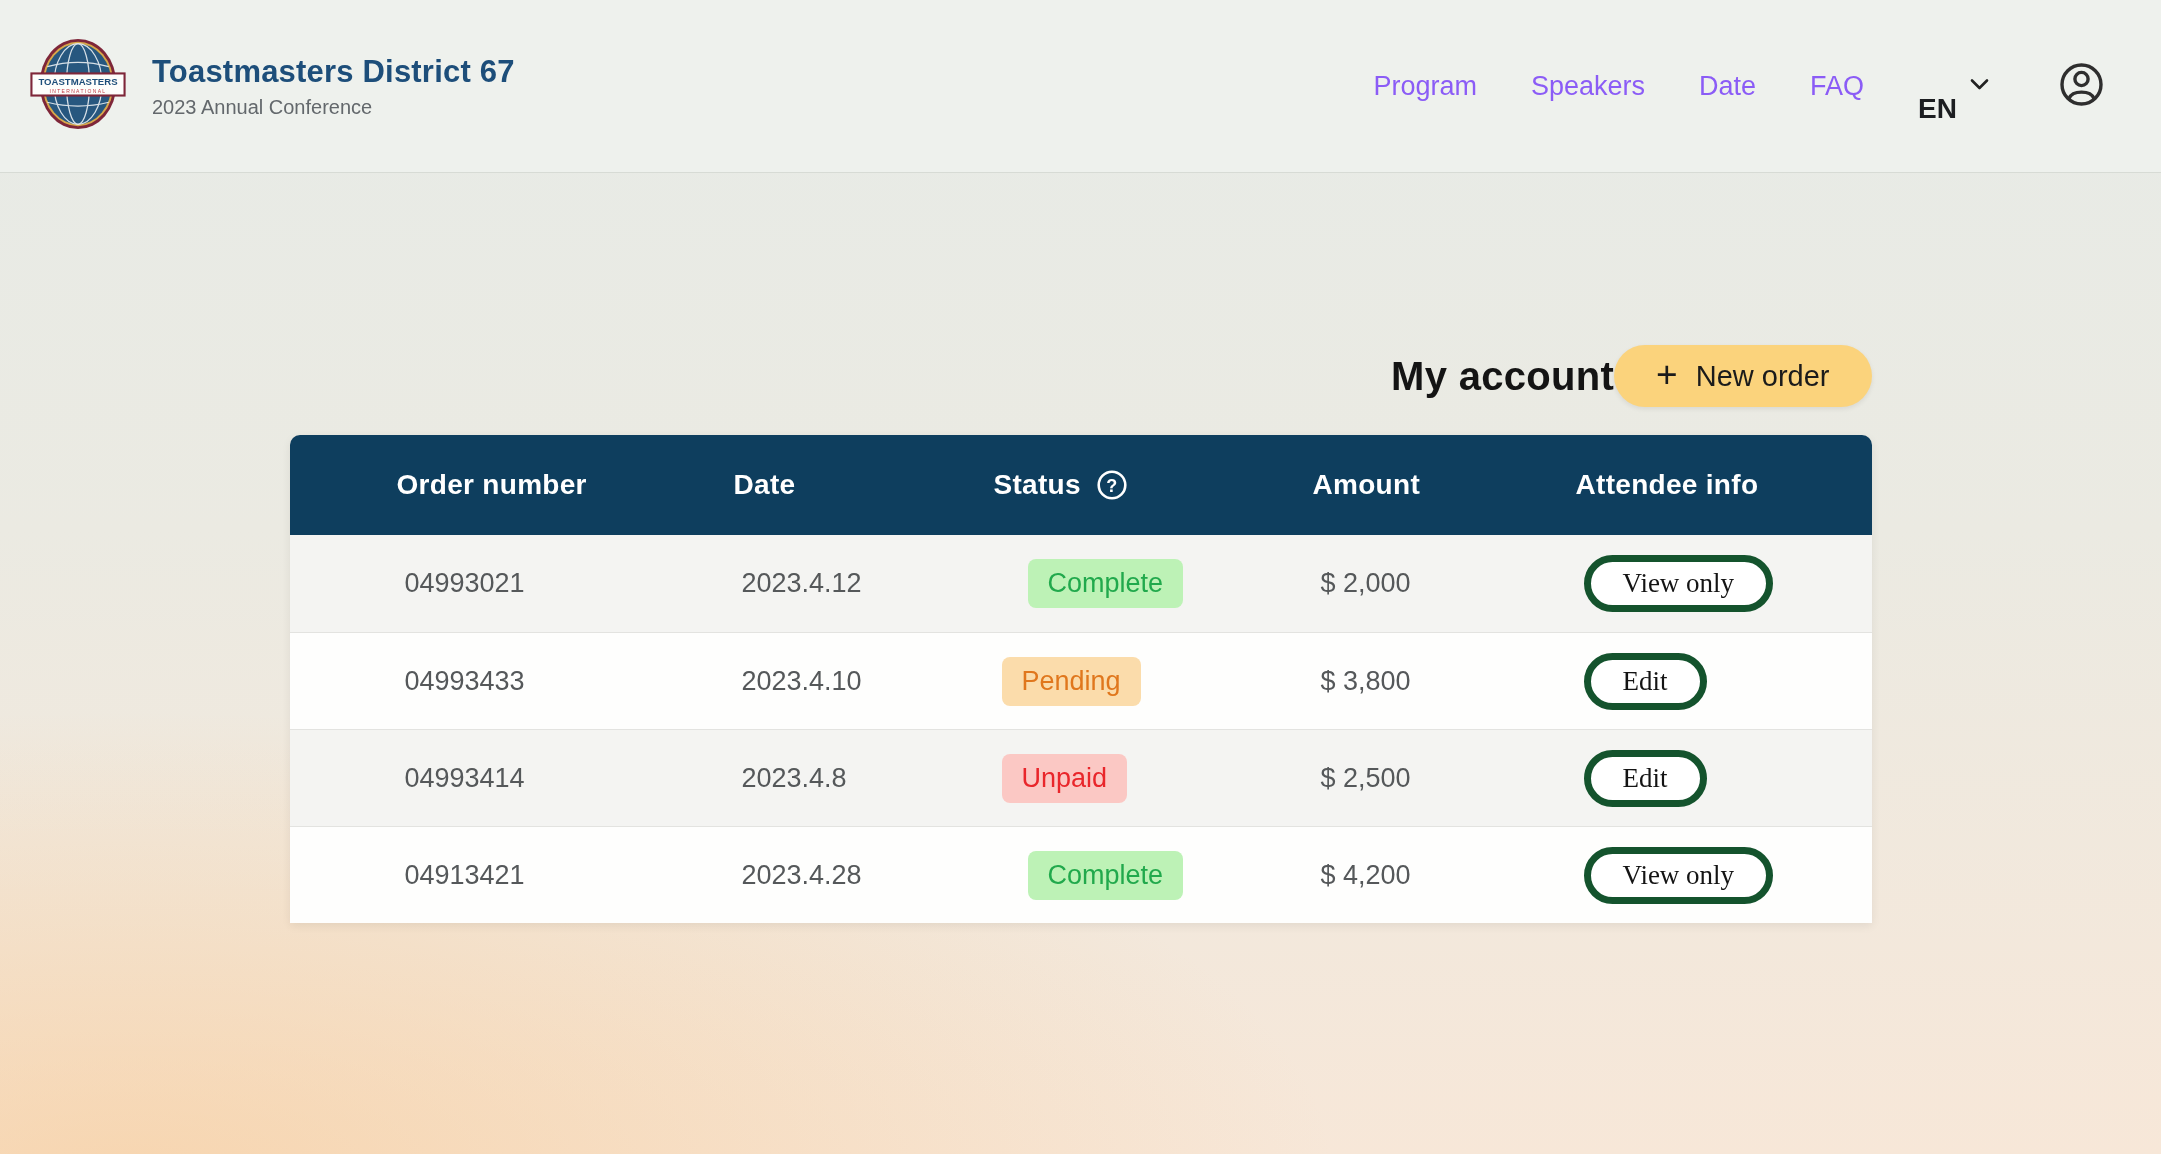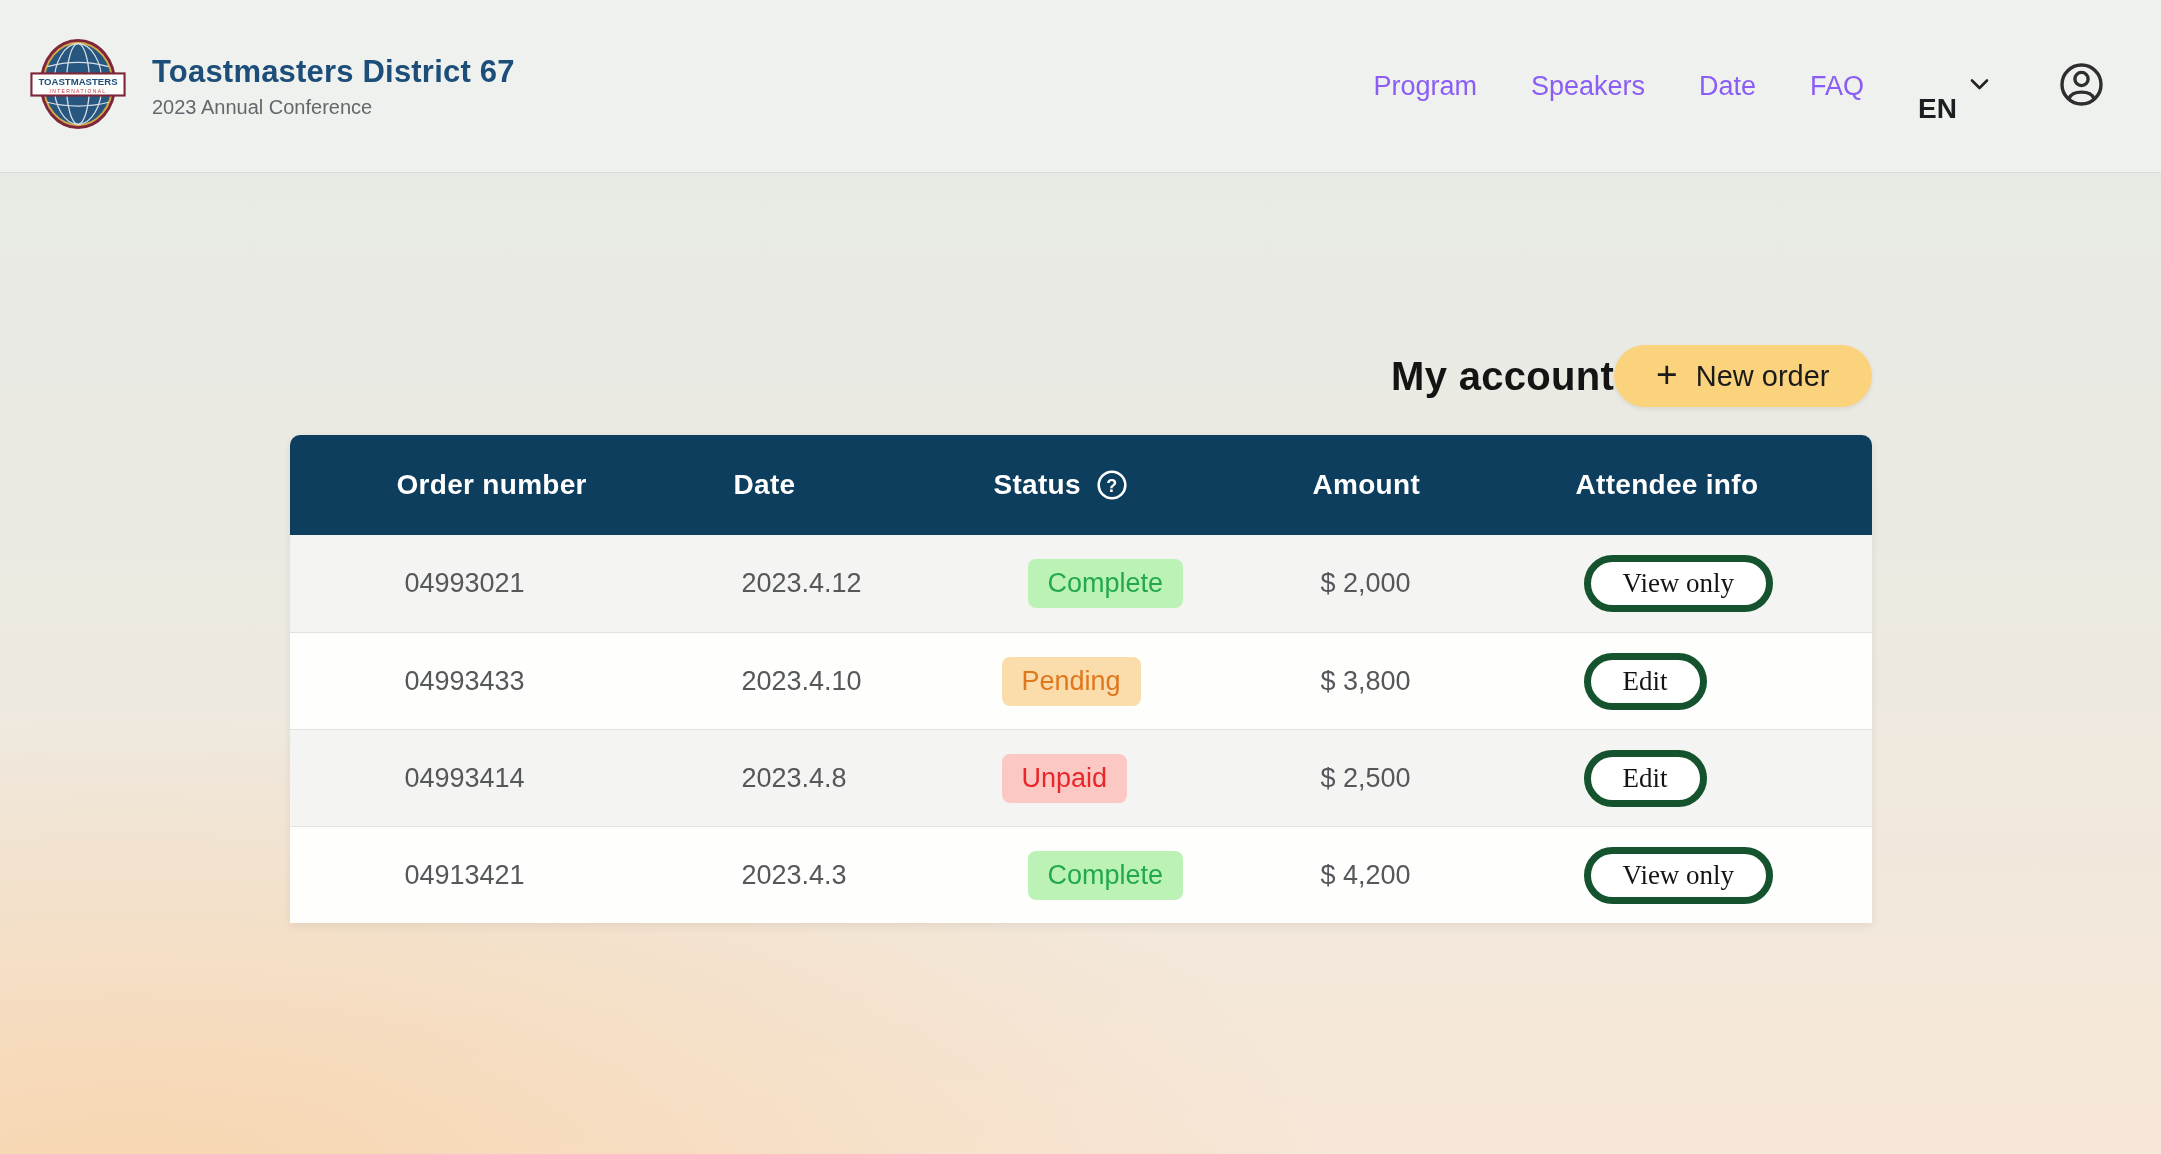--- a/index.html
+++ b/index.html
@@ -169,21 +169,21 @@
         <span class="badge unpaid">Unpaid</span>
       </div>
       <div>$ 2,500</div>
       <div>
         <button class="action-btn">Edit</button>
       </div>
     </div>
 
     <div class="trow tbody-row">
       <div class="c1">04913421</div>
-      <div>2023.4.3</div>
+      <div>2023.4.28</div>
       <div>
         <span class="badge complete">Complete</span>
       </div>
       <div>$ 4,200</div>
       <div>
         <button class="action-btn">View only</button>
       </div>
     </div>
   </div>
 </main>

